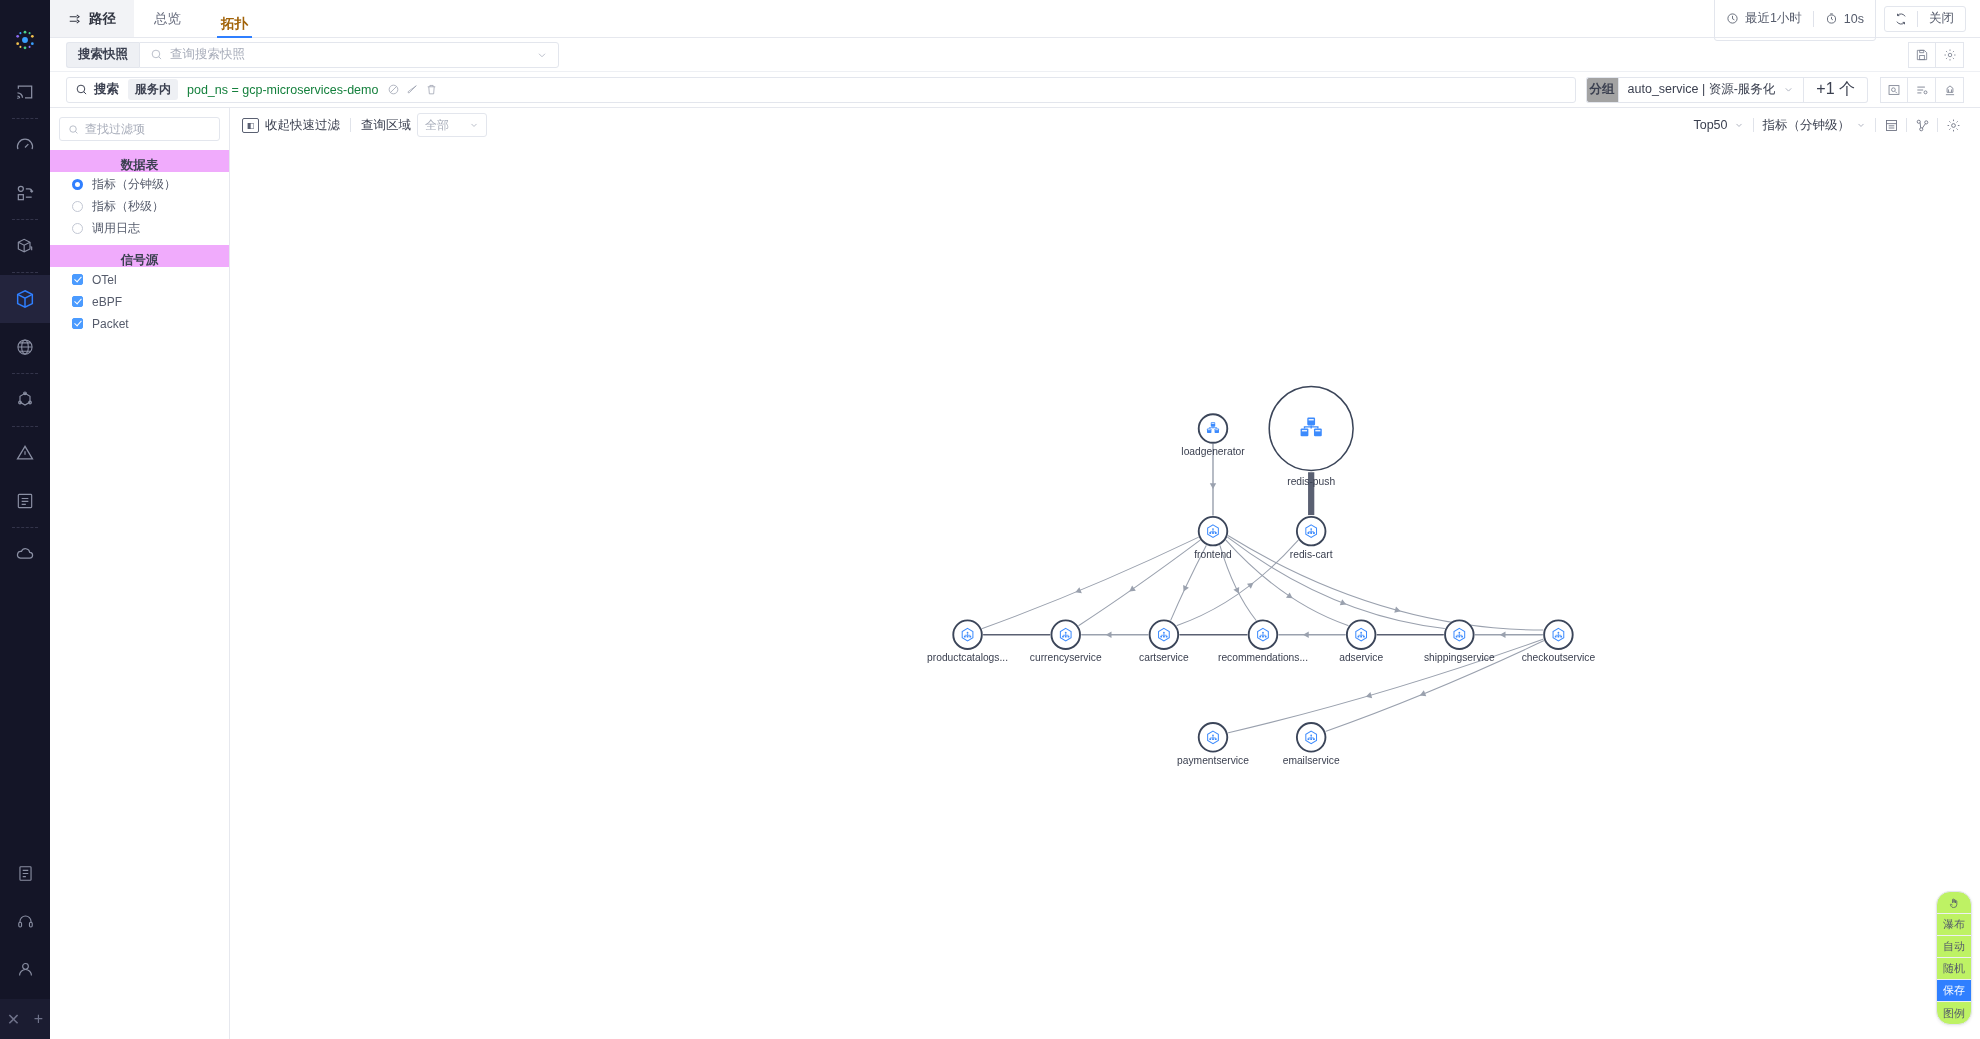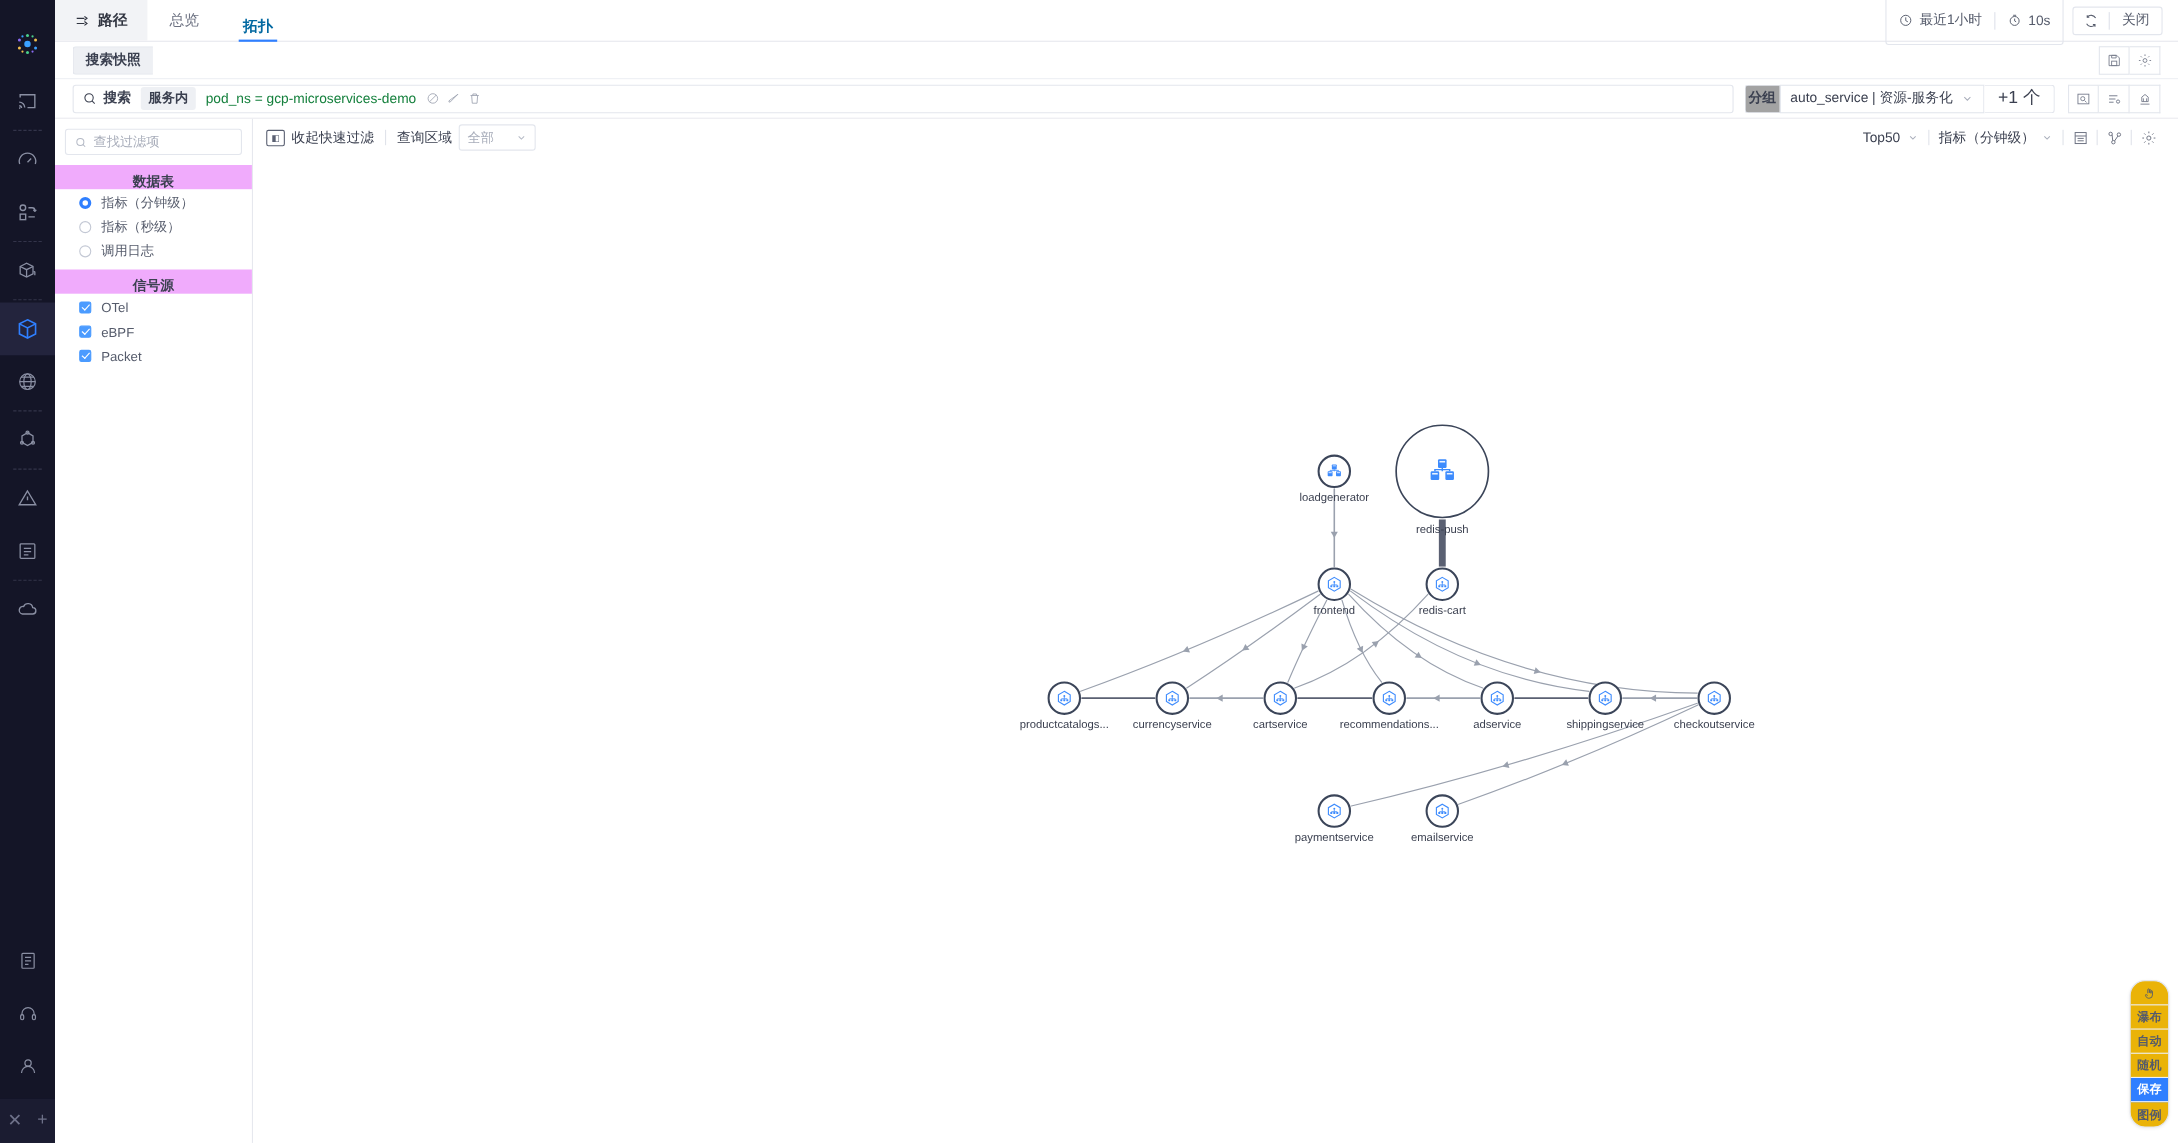--- a/index.html
+++ b/index.html
@@ -41,21 +41,21 @@
     border-bottom:1px solid #e6e8ee; background:#fff; position:relative;
   }
   .tab-first {
     display:flex; align-items:center; gap:7px; padding:0 18px;
     background:#f2f3f6; font-size:13.5px; color:#303440; font-weight:600; cursor:pointer;
   }
   .tab {
     display:flex; align-items:center; padding:0 20px; font-size:13.5px;
     color:#6b7080; cursor:pointer; position:relative;
   }
-  .tab.active { color:#0369a1; font-weight:600;margin-top:10px; }
+  .tab.active { color:#a16207; font-weight:600;margin-top:10px; }
   .tab.active:after {
     content:""; position:absolute; left:16px; right:16px; bottom:-1px; height:2px; background:#2f7fff;
   }
   .hdr-right {
     margin-left:auto; display:flex; align-items:center; padding-right:14px; gap:0;
   }
   .hdr-grp { display:flex; align-items:center; }
   .hdr-item {
     display:flex; align-items:center; gap:6px; padding:0 11px; height:26px;
     font-size:12.5px; color:#555b6b; cursor:pointer;
@@ -167,23 +167,22 @@
   .ct-drop { display:flex; align-items:center; gap:6px; font-size:12.5px; color:#3b4050; padding:0 9px; cursor:pointer; }
   .ct-sepv { width:1px; height:14px; background:#e0e3ea; }
   .ct-ico { width:30px; height:26px; display:flex; align-items:center; justify-content:center; color:#6b7080; cursor:pointer; }
 
   .graph { position:absolute; inset:34px 0 0 0; }
   .graph svg { width:100%; height:100%; display:block; }
 
   
   .vtool {
     position:absolute; right:8px; bottom:14px; width:36px;
-    border:1px solid #e3e6ed; border-radius:14px; background:#eab308; overflow:hidden;
+    border:1px solid #e3e6ed; border-radius:14px; background:#bef264; overflow:hidden;
     box-shadow:0 1px 3px rgba(20,25,40,.08);
-    font-weight:bold;
   }
   .vtool-item {
     height:22px; display:flex; align-items:center; justify-content:center;
     font-size:11px; color:#555b6b; cursor:pointer; border-bottom:1px solid #eef0f4;
   }
   .vtool-item:last-child { border-bottom:none; }
   .vtool-item.on { background:#2f7fff; color:#fff; }
   .node-label { font-size:11.5px; fill:#3b4050; font-family:"Liberation Sans", sans-serif; }
 </style>
 </head>
@@ -355,20 +354,30 @@
           <div class="hdr-div"></div>
           <div class="hdr-item">
             <span>关闭</span>
           </div>
         </div>
       </div>
     </div>
 
     <div class="snaprow">
       <div class="pill-label">搜索快照</div>
+      <div class="pill-input">
+        <svg width="13" height="13" viewBox="0 0 24 24" fill="none" stroke="#b4b9c5" stroke-width="1.7">
+            <circle cx="11" cy="11" r="7"></circle>
+            <path d="M16 16l4.5 4.5"></path>
+          </svg>
+        <span class="ph">查询搜索快照</span>
+        <svg width="12" height="12" viewBox="0 0 24 24" fill="none" stroke="#b4b9c5" stroke-width="1.8">
+            <path d="M6 9.5l6 6 6-6"></path>
+          </svg>
+      </div>
       <div class="snap-right">
         <div class="icon-box">
           <svg width="14" height="14" viewBox="0 0 24 24" fill="none" stroke="currentColor" stroke-width="1.4">
               <path d="M4 4h12l4 4v12H4z"></path>
               <rect x="8" y="13" width="8" height="7"></rect>
               <path d="M8 4h7v4H8z"></path>
             </svg>
         </div>
         <div class="icon-box">
           <svg width="14" height="14" viewBox="0 0 24 24" fill="none" stroke="currentColor" stroke-width="1.4">

